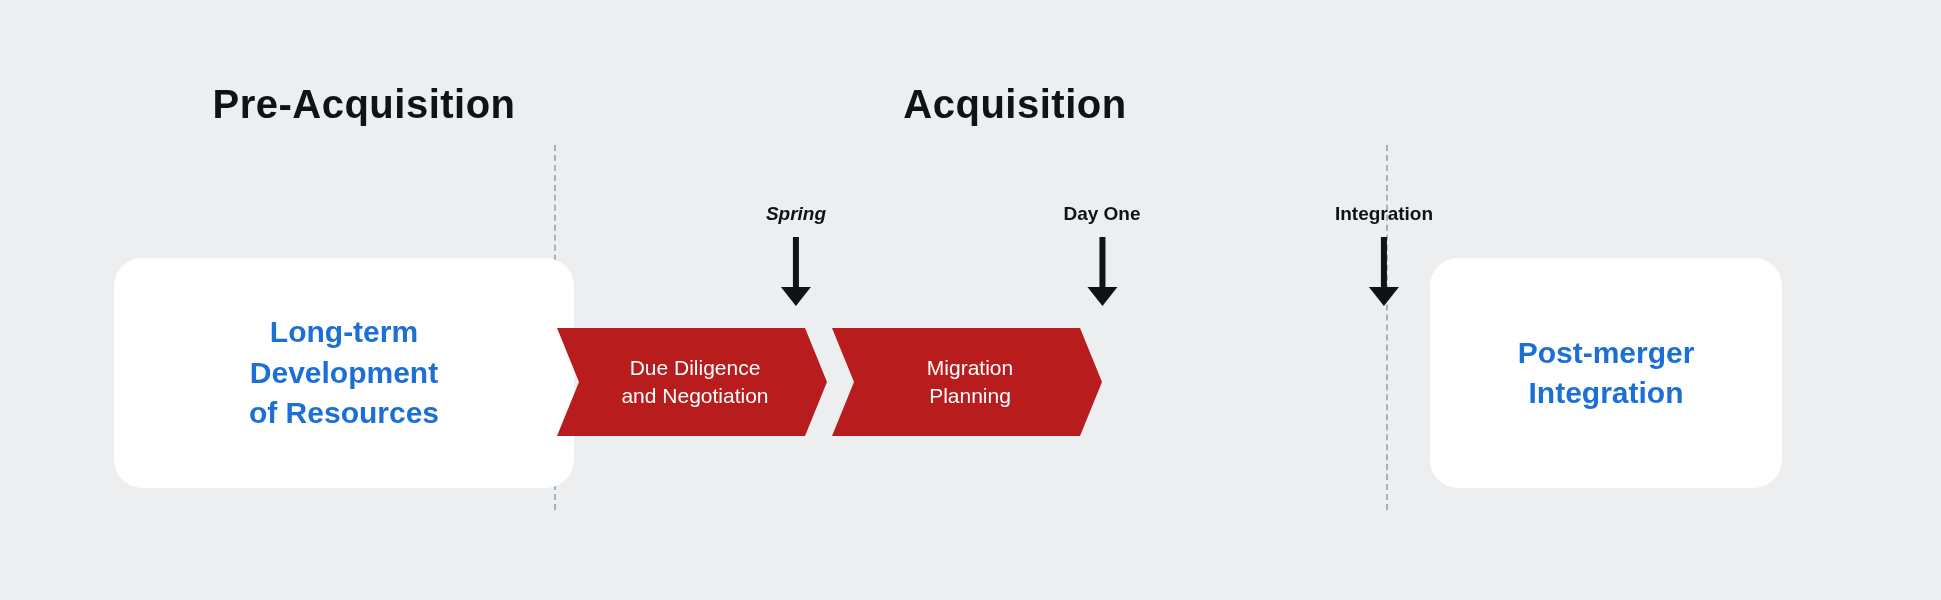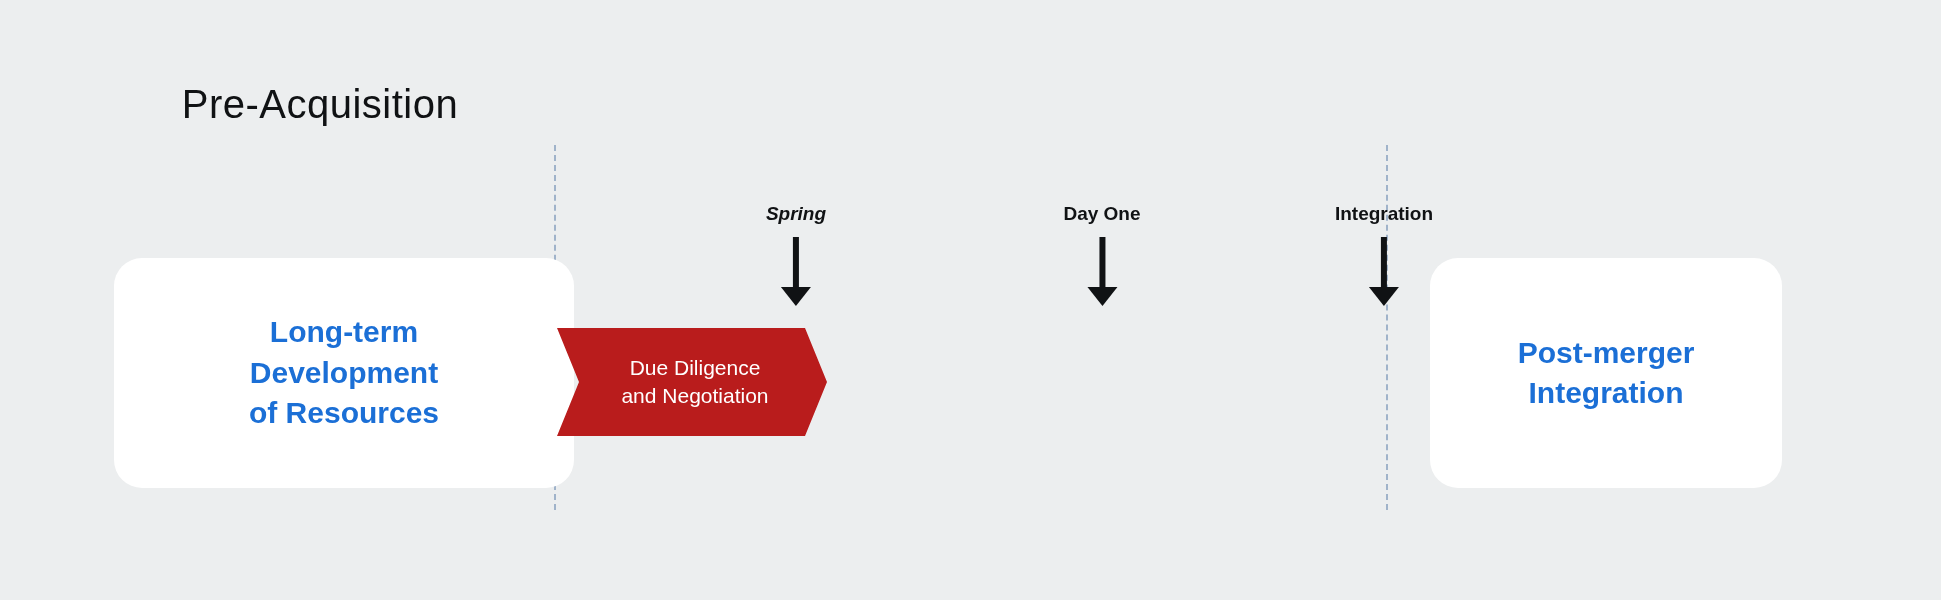--- a/index.html
+++ b/index.html
@@ -15,24 +15,25 @@
     background: #eceeef;
     overflow: hidden;
   }
 
   
   .phase-header {
     position: absolute;
     top: 82px;
     transform: translateX(-50%);
     font-size: 40px;
-    font-weight: 400;
+    font-weight: 700;
     color: #101214;
     letter-spacing: 0.5px;
     white-space: nowrap;
+    margin-left: 44px;
   }
   .phase-pre  { left: 320px; }
   .phase-mid  { left: 971px; }
   .phase-post { left: 1618px; }
 
   
   .dash-line {
     position: absolute;
     top: 145px;
     height: 365px;
@@ -126,20 +127,21 @@
   .step-1 { left: 557px;  width: 270px; }
   .step-2 { left: 832px;  width: 270px; }
   .step-3 { left: 1107px; width: 277px; }
 </style>
 </head>
 <body>
 
 <div class="canvas">
 
   <div class="phase-header phase-pre">Pre-Acquisition</div>
+  <div class="phase-header phase-mid">Acquisition</div>
 
   <div class="dash-line dash-left"></div>
   <div class="dash-line dash-right"></div>
 
   <div class="card card-left">
     <div class="card-text">Long-term
 Development
 of Resources</div>
   </div>
 
@@ -170,14 +172,18 @@
     <div class="down-arrow">
       <div class="stem"></div>
       <div class="head"></div>
     </div>
   </div>
 
   <div class="chevron step-1">
     <div class="step-text">Due Diligence
 and Negotiation</div>
   </div>
+  <div class="chevron step-2">
+    <div class="step-text">Migration
+Planning</div>
+  </div>
 
 </div>
 
 </body></html>

